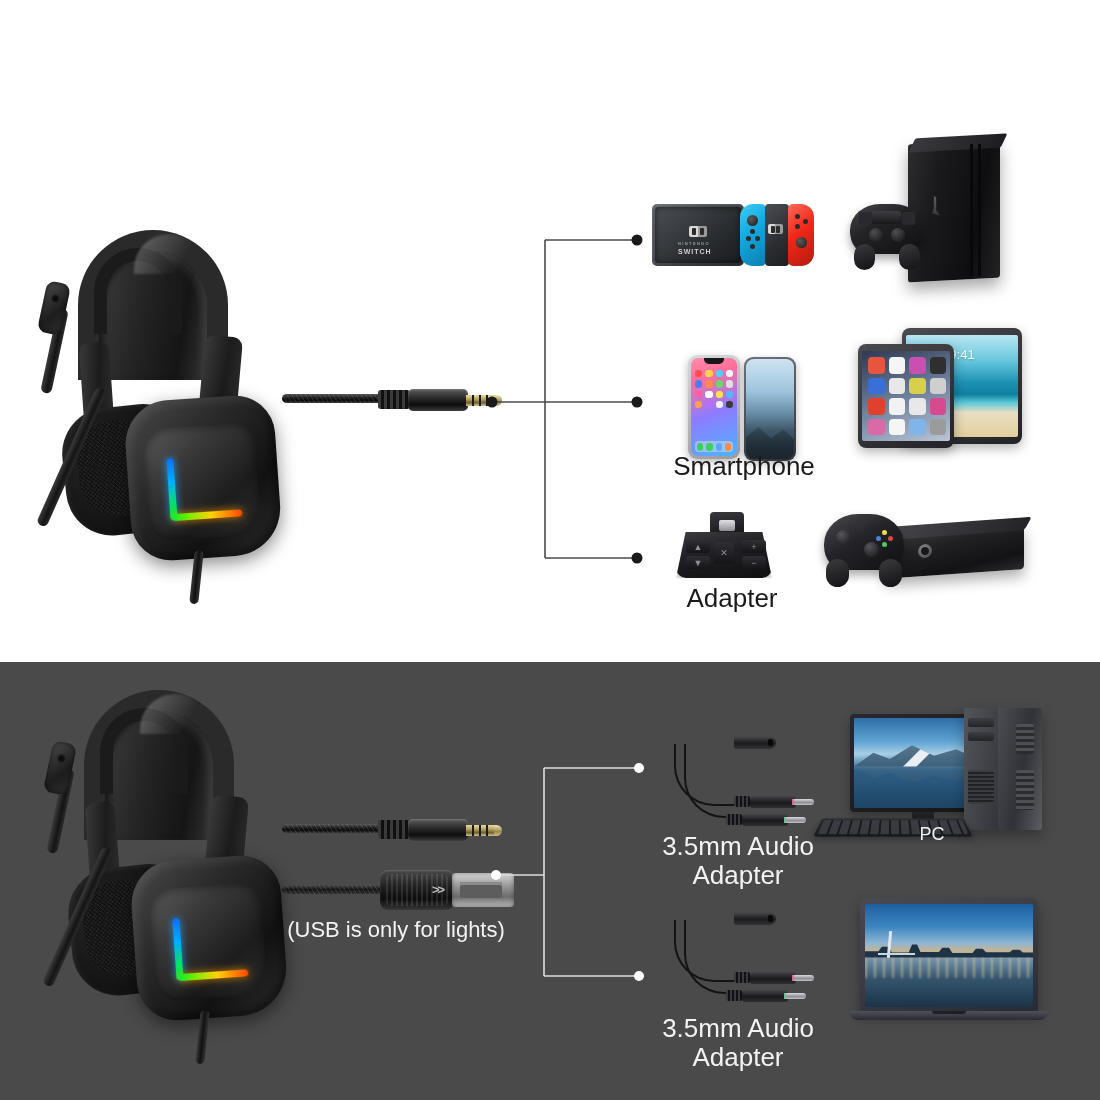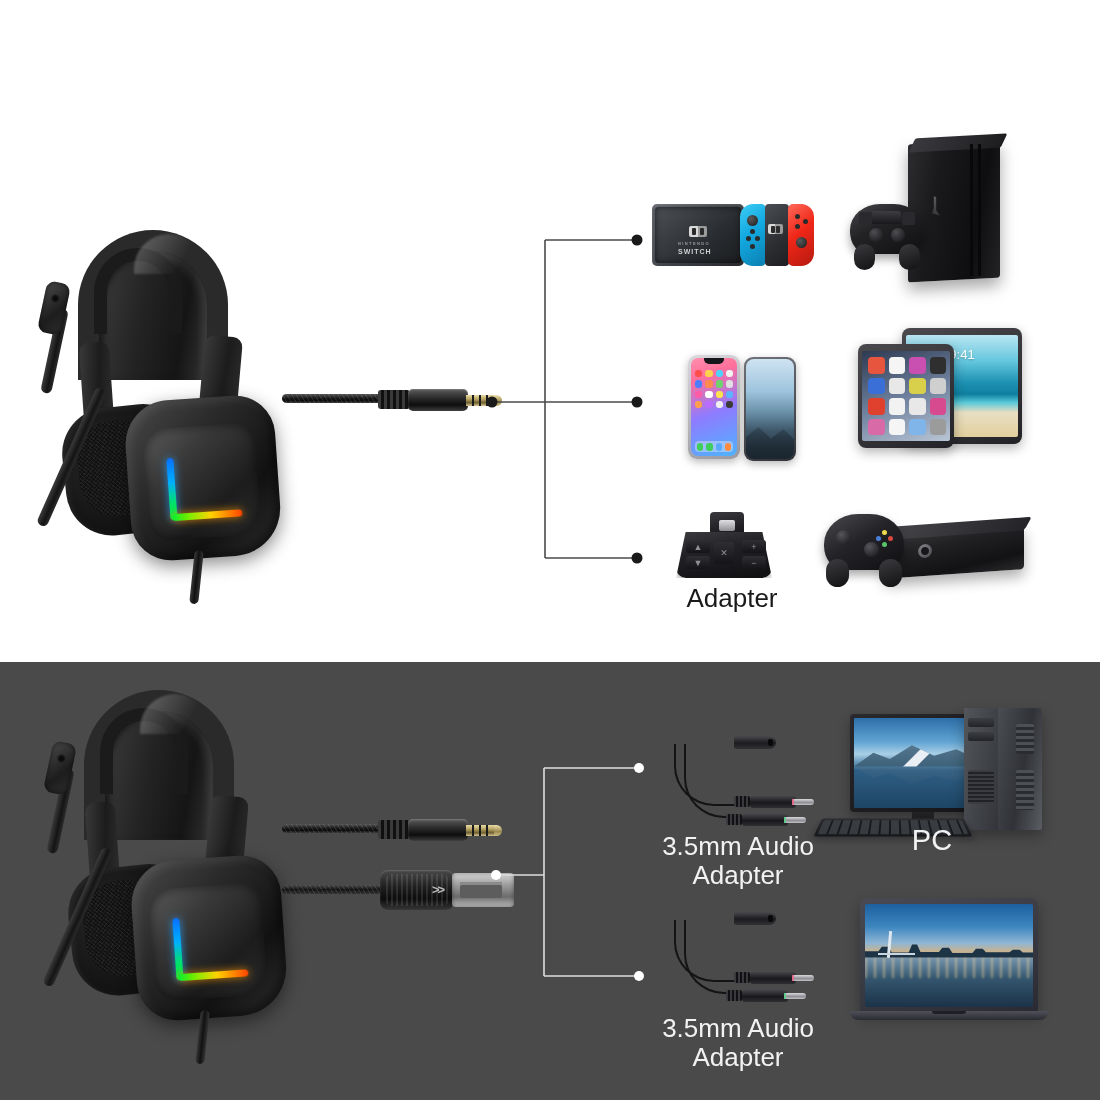--- a/index.html
+++ b/index.html
@@ -666,20 +666,21 @@
           <span class="app" style="background:#3ecf5a"></span>
           <span class="app" style="background:#5aa9ff"></span>
           <span class="app" style="background:#ff8a3e"></span>
         </div>
       </div>
     </div>
     <div class="phone galaxy" style="left:56px; top:2px;">
       <div class="galaxy-scr"></div>
     </div>
   </div>
+  <div class="label label-dark" style="left:618px; top:452px; width:252px; font-size:26px;">Smartphone</div>
 
   <div class="abs" style="left:858px; top:328px; width:186px; height:124px;">
     <div class="tablet" style="left:44px; top:0; width:120px; height:116px;">
       <div class="tab-scr tab-beach">
         <span class="tab-time">9:41</span>
       </div>
     </div>
     <div class="tablet" style="left:0; top:16px; width:96px; height:104px;">
       <div class="tab-scr" style="background:linear-gradient(160deg,#2e3a52,#6d7f9c 50%,#b9c6d6);">
         <div class="tab-apps">
@@ -764,20 +765,21 @@
     </div>
     <div class="jack-tip" style="left:212px; top:13px;"></div>
   </div>
 
   <div class="abs" style="left:282px; top:868px; width:220px; height:44px;">
     <div class="cable-wire" style="left:0; top:17px; width:112px; background:linear-gradient(180deg,#4a4a4a,#141414 50%,#333);"></div>
     <div class="usb-boot" style="left:98px; top:2px;"></div>
     <div class="usb-arrows" style="left:150px; top:14px;">&gt;&gt;</div>
     <div class="usb-shell" style="left:170px; top:5px;"></div>
   </div>
+  <div class="label label-light" style="left:236px; top:918px; width:320px; font-size:22px;">(USB is only for lights)</div>
 
   <svg class="conn-svg" width="1100" height="1100">
     <line x1="496" y1="875" x2="544" y2="875" stroke="#dedede" stroke-width="1.6"></line>
     <line x1="544" y1="768" x2="544" y2="976" stroke="#dedede" stroke-width="1.6"></line>
     <line x1="544" y1="768" x2="639" y2="768" stroke="#dedede" stroke-width="1.6"></line>
     <line x1="544" y1="976" x2="639" y2="976" stroke="#dedede" stroke-width="1.6"></line>
     <circle cx="496" cy="875" r="5" fill="#ffffff"></circle>
     <circle cx="639" cy="768" r="5" fill="#ffffff"></circle>
     <circle cx="639" cy="976" r="5" fill="#ffffff"></circle>
   </svg>
@@ -826,21 +828,21 @@
     <div class="tower" style="left:136px; top:6px;">
       <div class="tower-face" style="left:0; top:0;"></div>
       <div class="tower-bay" style="left:4px; top:10px;"></div>
       <div class="tower-bay" style="left:4px; top:24px;"></div>
       <div class="tower-grille" style="left:4px; top:62px;"></div>
       <div class="tower-vent" style="left:52px; top:16px;"></div>
       <div class="tower-vent" style="left:52px; top:62px; height:40px;"></div>
     </div>
     <div class="keyboard" style="left:-10px; top:112px;"></div>
   </div>
-  <div class="label label-light" style="left:832px; top:824px; width:200px; font-size:29px;">PC</div>
+  <div class="label label-light" style="left:832px; top:824px; width:200px; font-size:18px;">PC</div>
 
   <div class="abs" style="left:846px; top:898px; width:210px; height:124px;">
     <div class="laptop-lid" style="left:14px; top:0;">
       <div class="laptop-scr">
         <span class="city"></span>
         <span class="bridge"></span>
         <span class="water-glow"></span>
       </div>
     </div>
     <div class="laptop-base" style="left:4px; top:113px;"></div>

